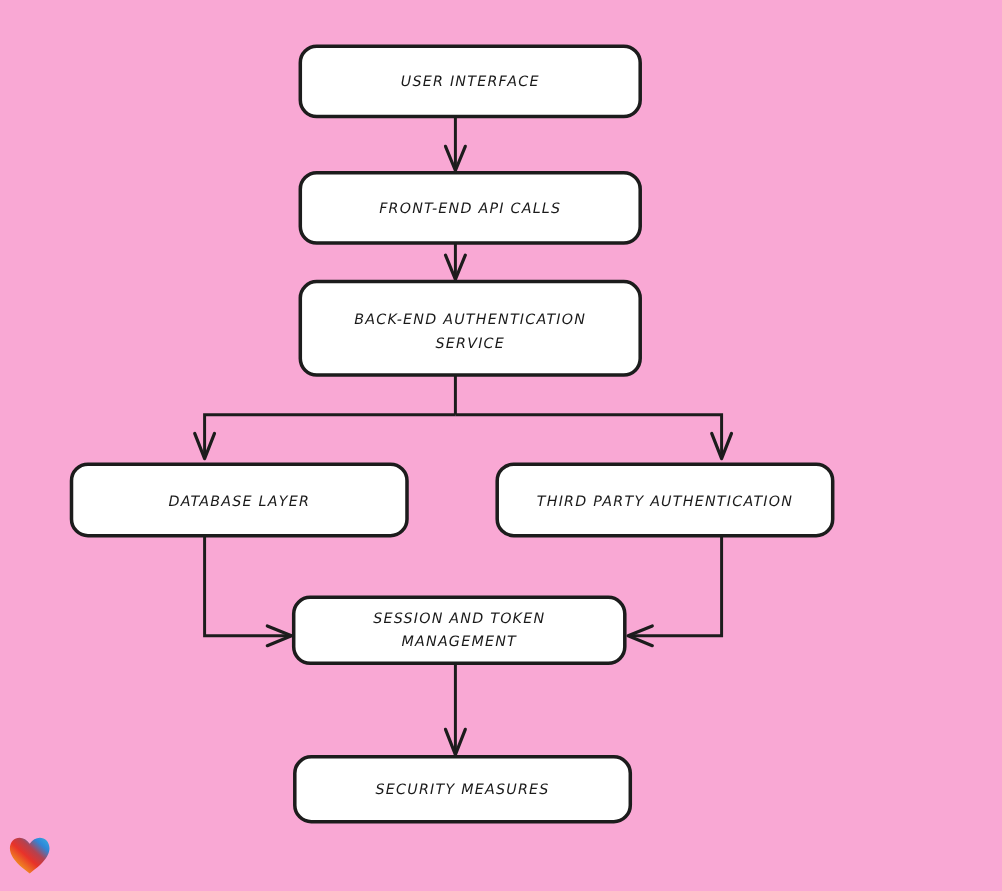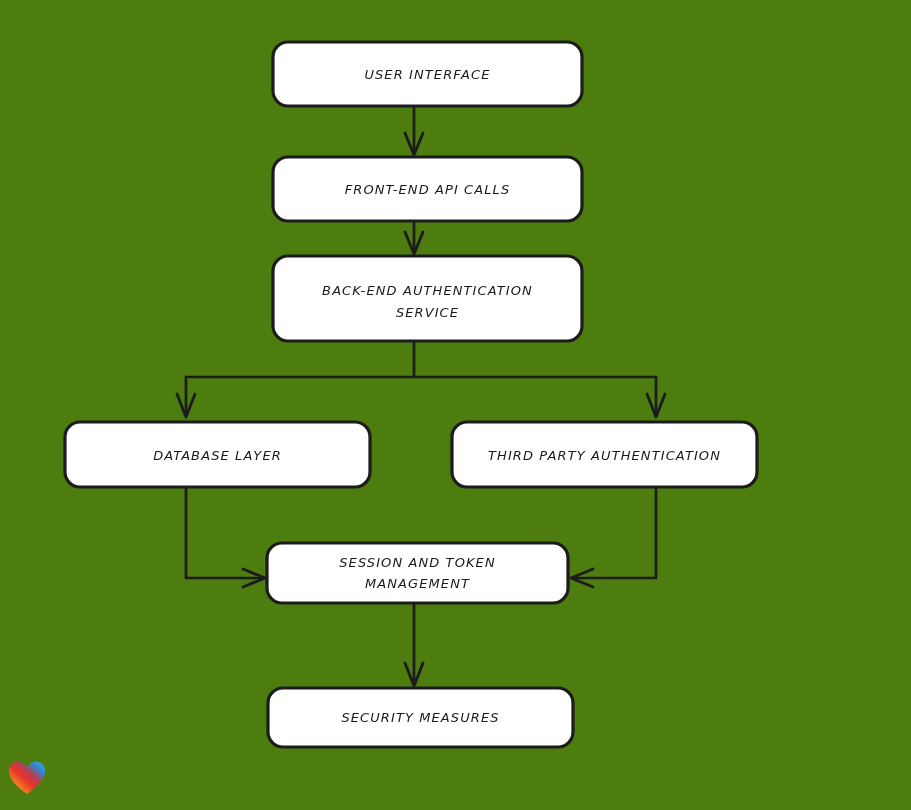--- a/index.html
+++ b/index.html
@@ -4,21 +4,21 @@
 <style>
   html, body {
     margin: 0;
     padding: 0;
     background: #ffffff;
   }
   #canvas {
     position: relative;
     width: 911px;
     height: 810px;
-    background: #4d7c0f;
+    background: #f9a8d4;
     overflow: hidden;
     font-family: "DejaVu Sans", sans-serif;
   }
   #flow-svg {
     position: absolute;
     left: 0;
     top: 0;
     width: 911px;
     height: 810px;
   }

